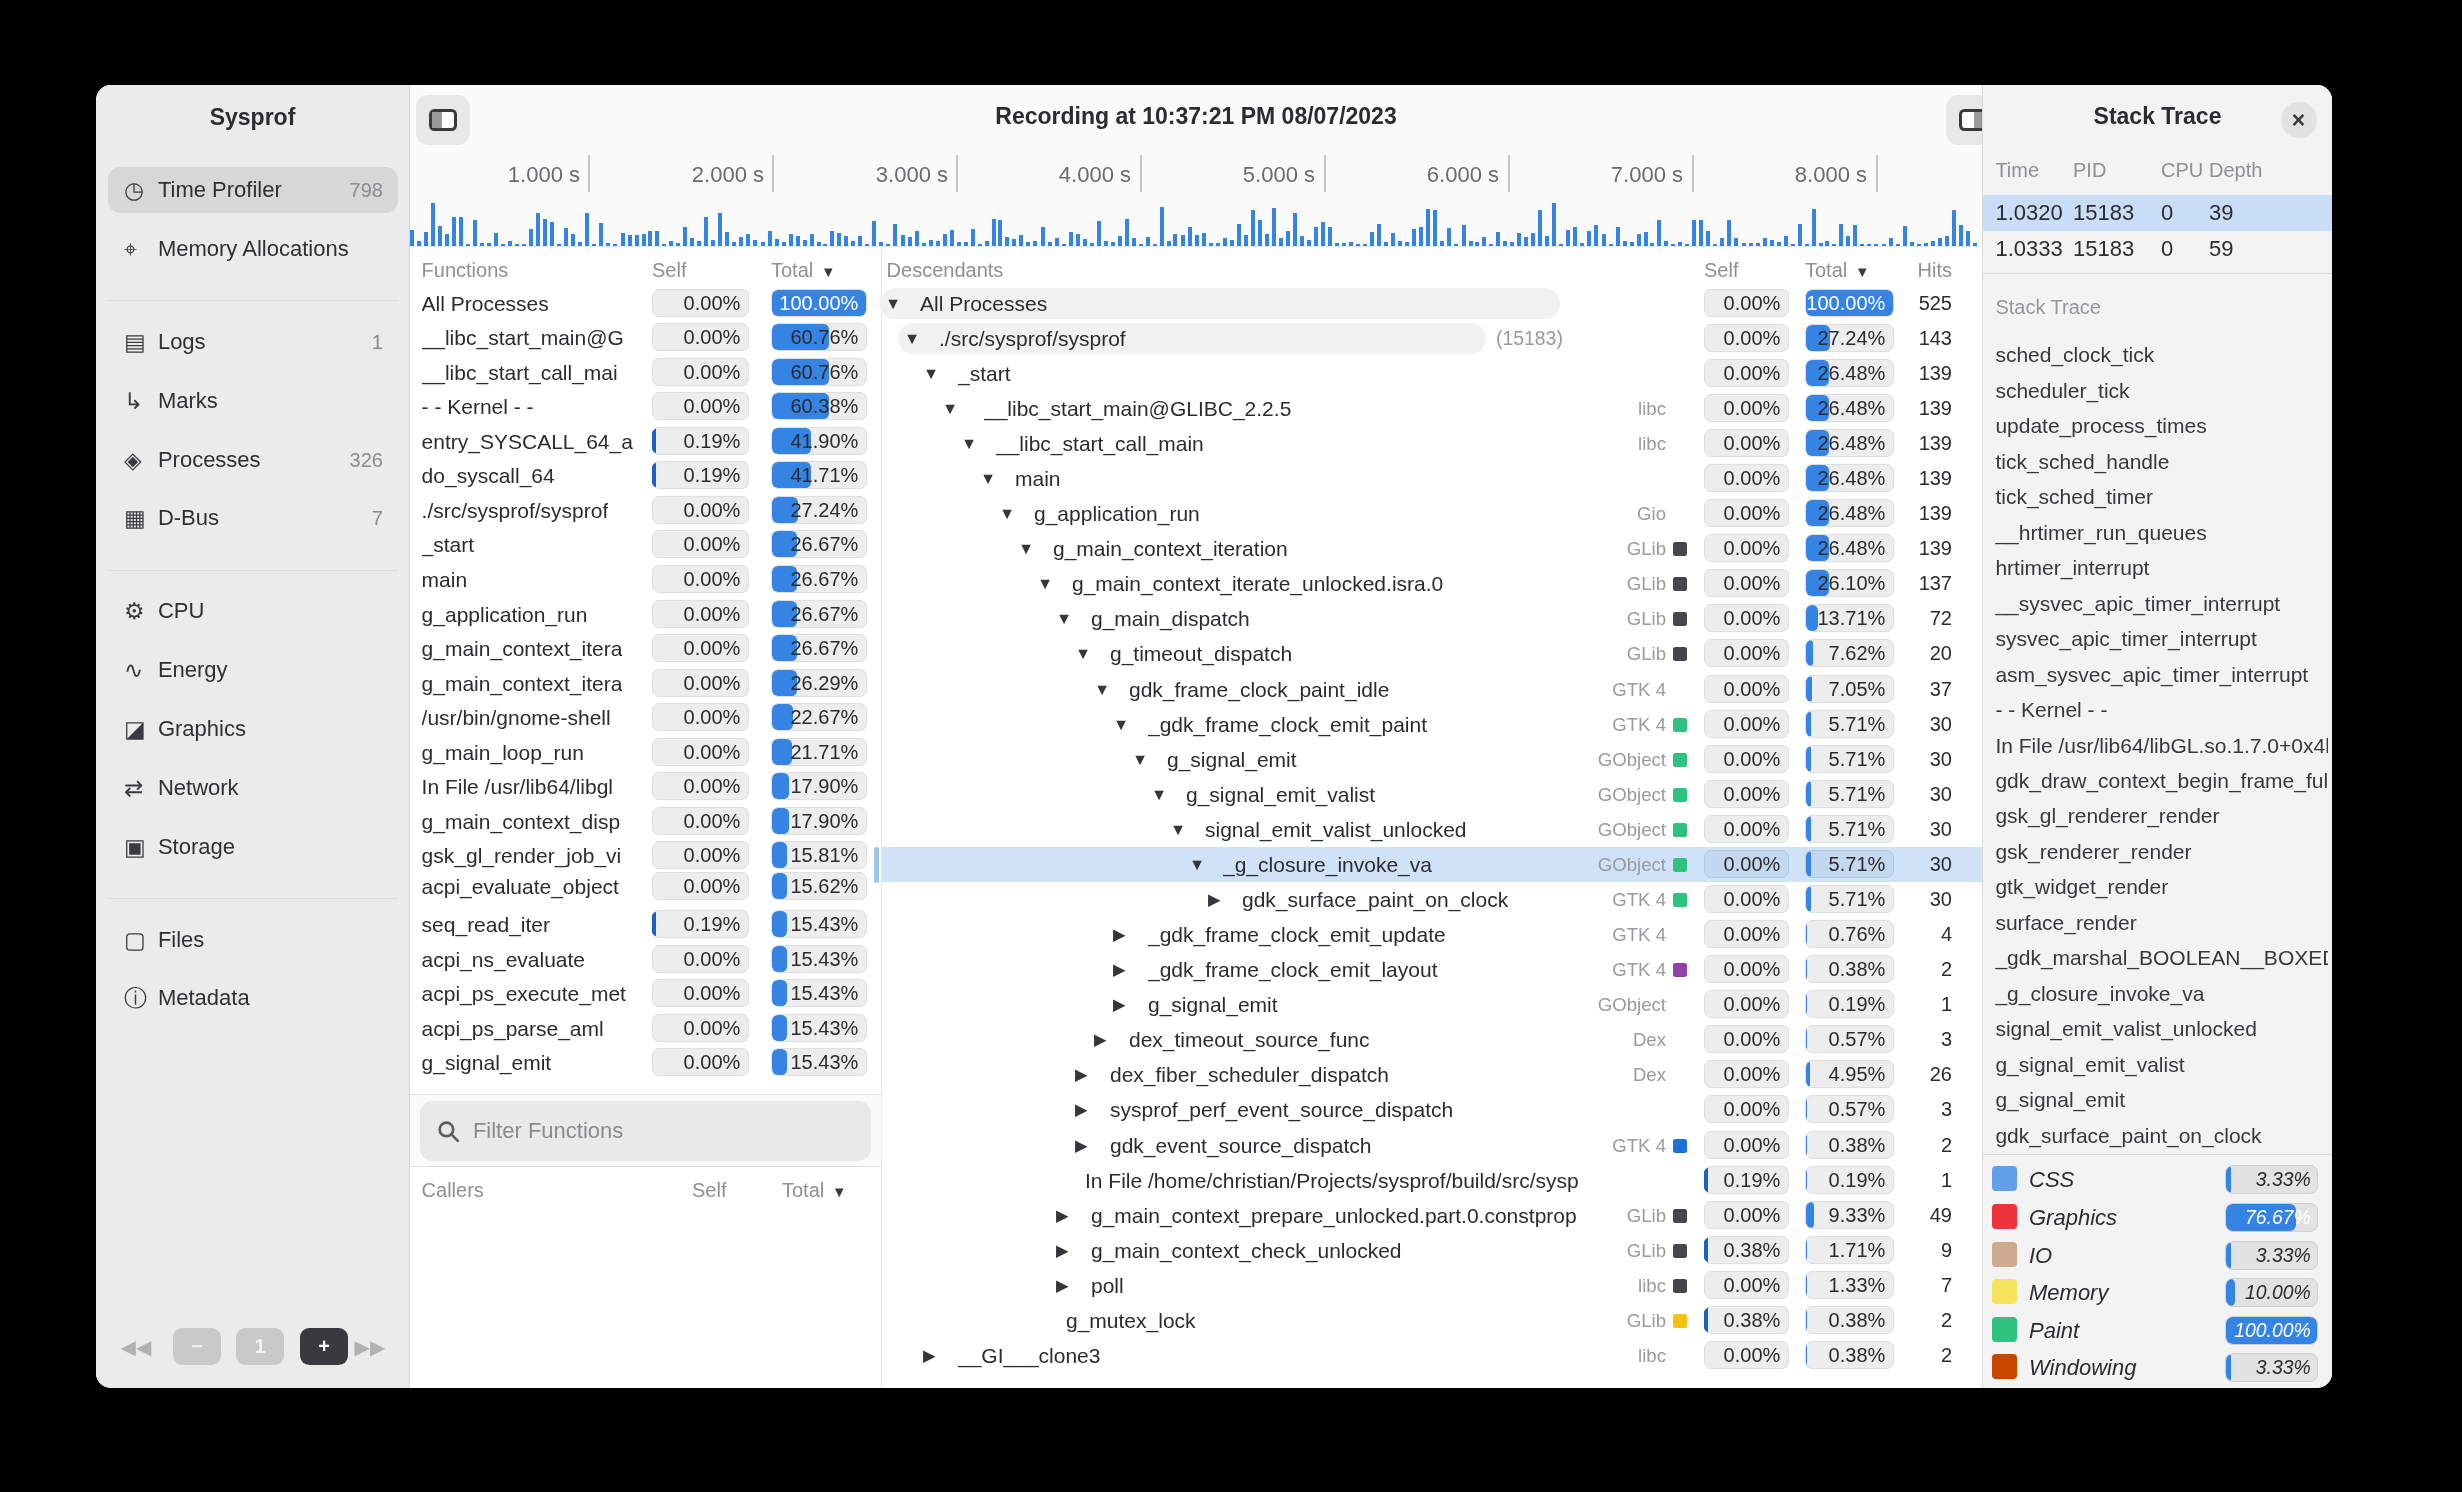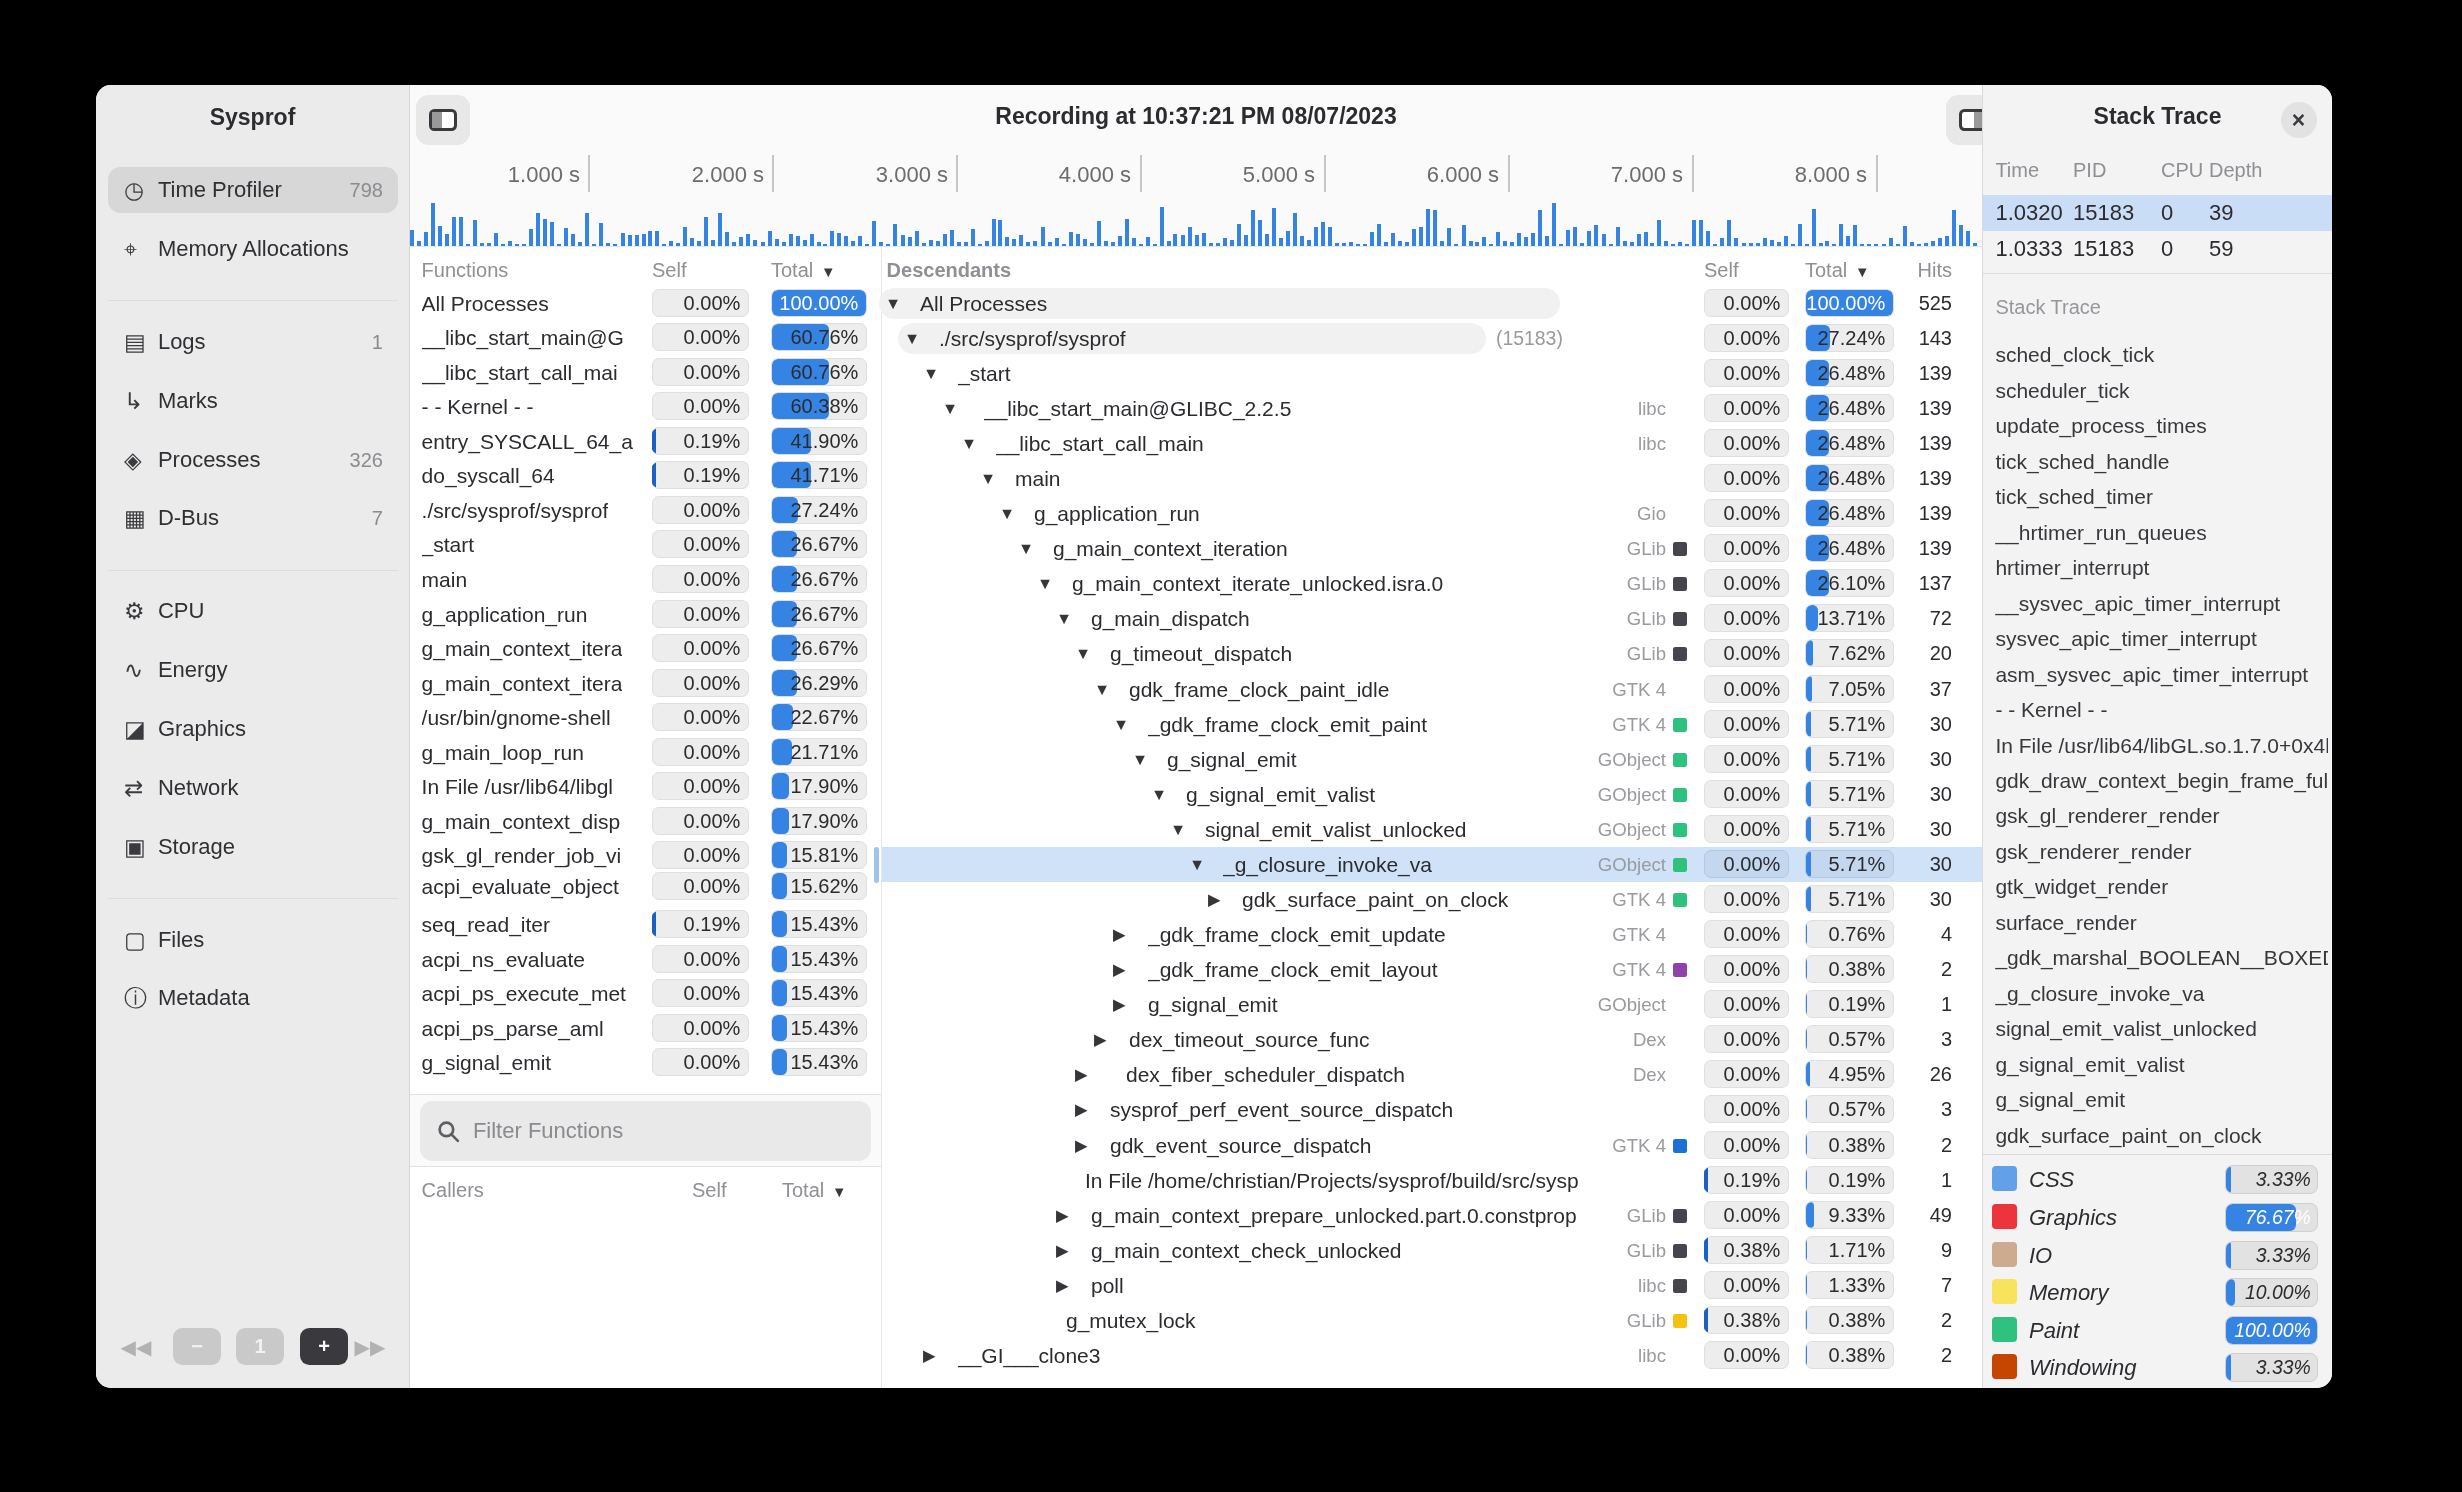--- a/index.html
+++ b/index.html
@@ -694,21 +694,21 @@
       </div>
     </div>
     <div id="callers-hdr-row">
       <div class="col-hdr" style="left:11.6px; top:11px;">Callers</div>
       <div class="col-hdr" style="left:282px; top:11px;">Self</div>
       <div class="col-hdr" style="left:372px; top:11px;"><span>Total</span><span class="sort">▼</span></div>
     </div>
   </div>
 
   <div id="descendants">
-    <div class="col-hdr" style="left:4.6px; top:12.4px;font-weight:bold;">Descendants</div>
+    <div class="col-hdr" style="left:4.6px; top:12.4px;">Descendants</div>
     <div class="col-hdr" style="left:822px; top:12.4px;">Self</div>
     <div class="col-hdr" style="left:923px; top:12.4px;"><span>Total</span><span class="sort">▼</span></div>
     <div class="col-hdr" style="left:999px; top:12.4px; width:71px; text-align:right;">Hits</div>
     <div id="ds-rows">
         <div class="ds-row " style="top:39px; height:35px">
       <div class="tree-pill" style="left:-3.1px; width:681px"></div>
       <div class="arrow" style="left:3.1px">▼</div>
       <div class="ds-label" style="left:38px; max-width:729px; overflow:hidden;">All Processes</div>
 
       <div class="pill  " style="left:822px; width:85px; top:3.1px;">
@@ -1047,21 +1047,21 @@
           </div>
       <div class="pill  " style="left:923px; width:89px; top:3.1px;">
     <div class="fill" style="width:1.6%"></div>
             <span>0.57%</span>
           </div>
       <div class="hits" style="left:985px">3</div>
     </div>
         <div class="ds-row " style="top:810px; height:35px">
 
       <div class="arrow" style="left:193px">▶</div>
-      <div class="ds-label" style="left:244px; max-width:539px; overflow:hidden;">dex_fiber_scheduler_dispatch</div>
+      <div class="ds-label" style="left:228px; max-width:539px; overflow:hidden;">dex_fiber_scheduler_dispatch</div>
 
       <div class="lib" style="left:629px">Dex</div>
 
       <div class="pill  " style="left:822px; width:85px; top:3.1px;">
     <span>0.00%</span>
           </div>
       <div class="pill  " style="left:923px; width:89px; top:3.1px;">
     <div class="fill" style="width:4.95%"></div>
             <span>4.95%</span>
           </div>

